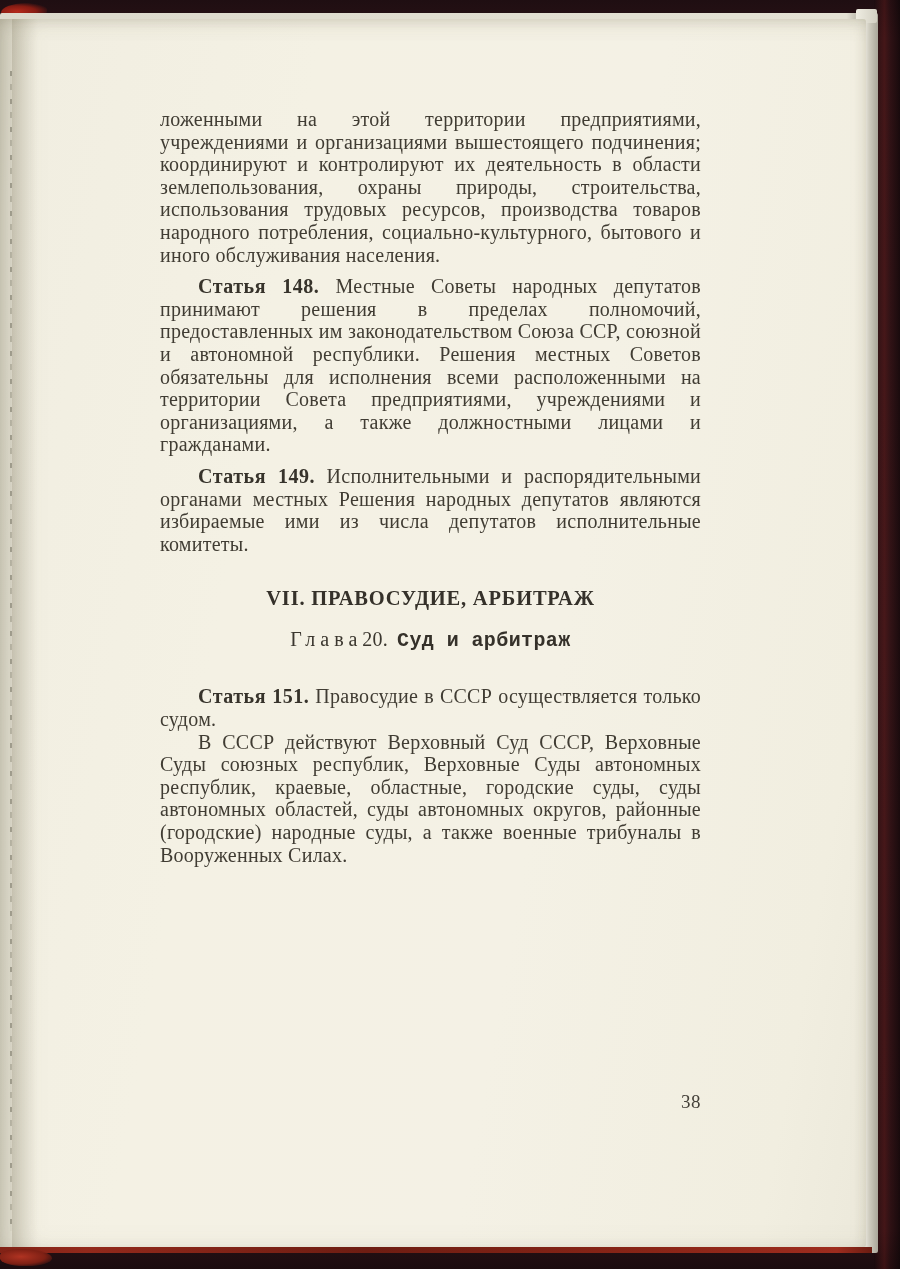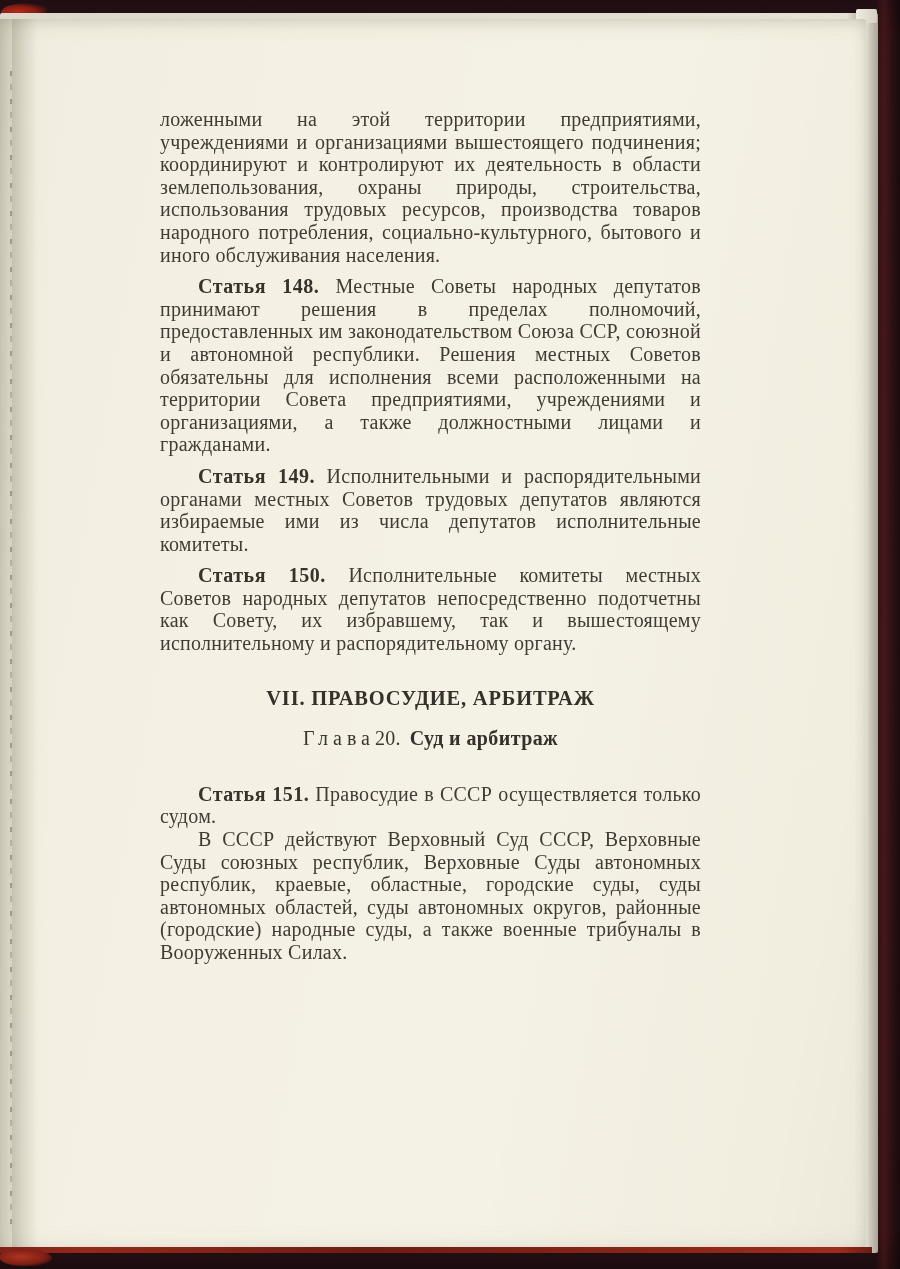--- a/index.html
+++ b/index.html
@@ -37,21 +37,21 @@
   .para.no-indent{text-indent:0;}
   .para.article{margin-top:9px;}
   .para.a151{margin-top:33px;}
   .para.a152{margin-top:9px;}
   .lead{font-weight:bold;color:#37332b;letter-spacing:.5px;}
   .section-heading{margin-top:31px;text-align:center;text-indent:0;
     font-weight:bold;font-size:20.5px;line-height:24.5px;color:#35312a;letter-spacing:.8px;font-family:Liberation Serif, serif;}
   .chapter-heading{margin-top:17px;text-align:center;text-indent:0;font-size:20px;color:#3b372f;}
   .ch-label{letter-spacing:5px;margin-right:0;}
   .ch-num{margin-right:9px;margin-top:42px;}
-  .ch-title{font-weight:bold;letter-spacing:.4px;color:#35312a;}
+  .ch-title{font-weight:bold;letter-spacing:.4px;color:#35312a;font-family:Liberation Mono, monospace;}
   .page-number{position:absolute;top:1072px;left:160px;width:541px;text-align:right;
     font-size:19px;color:#45413a;letter-spacing:.5px;}
 </style>
 </head>
 <body>
 
 <div class="scene">
   <div class="cover-sheen"></div>
   <div class="red-mark-top"></div>
   <div class="stack"></div>
@@ -59,34 +59,34 @@
 
   <div class="page">
     <div class="gutter-shadow"></div>
     <div class="gutter-line"></div>
 
     <div class="text-block">
       <p class="para no-indent">ложенными на этой территории предприятиями, учреждениями и организациями вышестоящего подчинения; координируют и контролируют их деятельность в области землепользования, охраны природы, строительства, использования трудовых ресурсов, производства товаров народного потребления, социально-культурного, бытового и иного обслуживания населения.</p>
 
       <p class="para article"><b class="lead">Статья 148.</b> <span>Местные Советы народных депутатов принимают решения в пределах полномочий, предоставленных им законодательством Союза ССР, союзной и автономной республики. Решения местных Советов обязательны для исполнения всеми расположенными на территории Совета предприятиями, учреждениями и организациями, а также должностными лицами и гражданами.</span></p>
 
-      <p class="para article"><b class="lead">Статья 149.</b> <span>Исполнительными и распорядительными органами местных Советов трудовых депутатов являются избираемые ими из числа депутатов исполнительные комитеты.</span></p>
+      <p class="para article"><b class="lead">Статья 149.</b> <span>Исполнительными и распорядительными органами местных Решения народных депутатов являются избираемые ими из числа депутатов исполнительные комитеты.</span></p>
 
 
-      <p class="para article"><b class="lead">Статья 150.</b> <span>Исполнительные комитеты местных Советов народных депутатов непосредственно подотчетны как Совету, их избравшему, так и вышестоящему исполнительному и распорядительному органу.</span></p>
 
       <div class="section-heading">
         <div>VII. ПРАВОСУДИЕ, АРБИТРАЖ</div>
       </div>
 
       <div class="chapter-heading"><span class="ch-label">Глава</span><span class="ch-num">20.</span><span class="ch-title">Суд и арбитраж</span></div>
 
       <p class="para article a151"><b class="lead">Статья 151.</b> <span>Правосудие в СССР осуществляется только судом.</span></p>
 
       <p class="para">В СССР действуют Верховный Суд СССР, Верховные Суды союзных республик, Верховные Суды автономных республик, краевые, областные, городские суды, суды автономных областей, суды автономных округов, районные (городские) народные суды, а также военные трибуналы в Вооруженных Силах.</p>
 
     </div>
 
+    <div class="page-number">38</div>
   </div>
 
   <div class="red-edge-bottom"></div>
   <div class="red-blob-bottom"></div>
 </div>
 
 </body></html>

